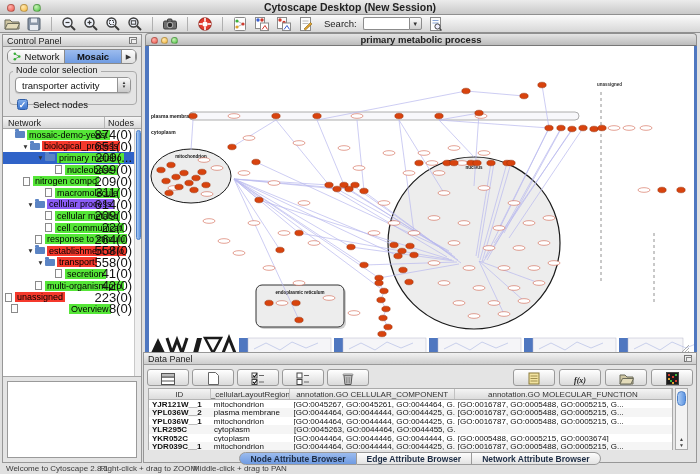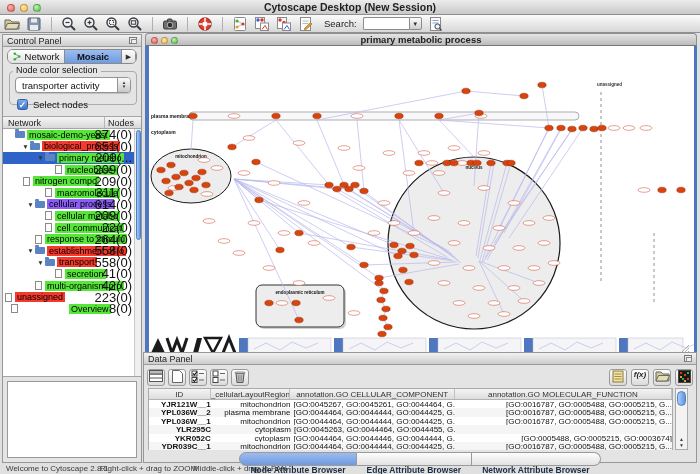--- a/index.html
+++ b/index.html
@@ -81,39 +81,39 @@
     font-size:9.5px; font-weight:bold; color:#222; position:relative; }
   .net-lights { position:absolute; left:5px; top:3px; display:flex; gap:3px; }
   .net-lights .light { width:7px; height:7px; }
   .net-body { height:307px; background:#fff; border-left:4px solid #4f77c0; border-right:3px solid #4f77c0; }
   .net-body svg { display:block; }
 
   
   .data-panel { position:absolute; left:143px; top:352px; width:554px; height:111px; background:#e4e4e4;
     border:1px solid #979797; z-index:5; }
   .dp-toolbar { position:absolute; left:3px; top:14px; right:3px; height:20px; display:flex; align-items:center; gap:3px; }
-  .dbtn { width:18px; height:17px; border:1px solid #9a9a9a; border-radius:3px; background:linear-gradient(#ffffff,#dadada);
-    display:flex; align-items:flex-start; justify-content:center; }
+  .dbtn { width:42px; height:17px; border:1px solid #9a9a9a; border-radius:3px; background:linear-gradient(#ffffff,#dadada);
+    display:flex; align-items:flex-end; justify-content:center;font-family:Liberation Serif, serif; }
   .dp-right { margin-left:auto; display:flex; gap:4px; }
   .fx { font-size:8px; font-style:italic; font-weight:bold; color:#222; }
 
   .dp-table { position:absolute; left:4px; top:35px; width:525px; height:62px; background:#fff; border:1px solid #aaa; font-size:8px; }
   .dp-thead { display:flex; height:11px; background:linear-gradient(#f4f4f4,#dcdcdc); border-bottom:1px solid #b3b3b3; color:#333; }
   .dp-th { overflow:hidden; white-space:nowrap; text-align:center; border-right:1px solid #c2c2c2; padding-top:1px; }
   .dp-row { display:flex; height:8.4px; }
   .dp-row:nth-child(even) { background:#f5f5f5; }
-  .dp-td { overflow:hidden; white-space:nowrap; padding-left:3px; color:#111;text-align:right; }
+  .dp-td { overflow:hidden; white-space:nowrap; padding-left:3px; color:#111; }
   .dp-td.id { font-weight:bold; }
   .dp-scroll { position:absolute; left:531px; top:35px; width:13px; height:62px; background:#f3f3f3; border:1px solid #aaa; }
   .dp-thumb { position:absolute; left:1px; top:2px; width:9px; height:15px; border-radius:5px;
     background:linear-gradient(90deg,#aecdf4,#5e95e2); border:0.5px solid #4a7fc9; }
   .dp-arrows { position:absolute; left:0; bottom:1px; width:11px; text-align:center; font-size:5px; color:#444; line-height:6px; }
 
   .dp-tabs { position:absolute; left:0; right:0; top:99px; display:flex; justify-content:center; }
-  .dp-tab { height:13px; padding:12px 10px 0 10px; border:1px solid #9a9a9a; border-left:none; font-size:8.5px; font-weight:bold;
+  .dp-tab { height:13px; padding:1px 10px 0 10px; border:1px solid #9a9a9a; border-left:none; font-size:8.5px; font-weight:bold;
     color:#1c2c44; background:linear-gradient(#fdfdfd,#e3e3e3); }
   .dp-tab:first-child { border-left:1px solid #9a9a9a; border-radius:7px 0 0 7px; }
   .dp-tab:last-child { border-radius:0 7px 7px 0; }
   .dp-tab.sel { background:linear-gradient(#9cbcee,#6f9be2); }
 
   .statusbar { position:absolute; left:0; top:463px; width:700px; height:11px; font-size:8px; color:#3a3a3a; }
   .statusbar span { position:absolute; top:1px; white-space:nowrap; }
 </style>
 </head>
 <body>

